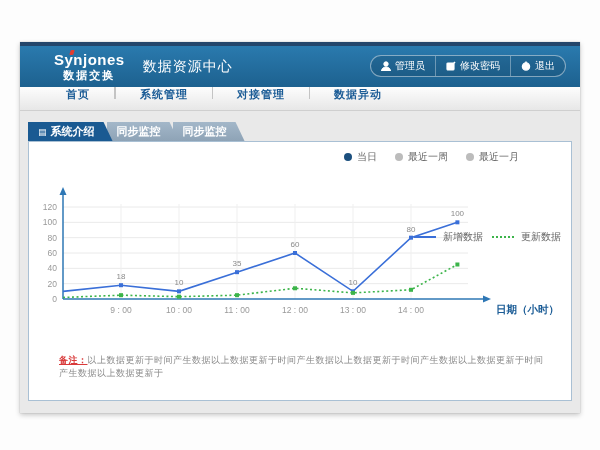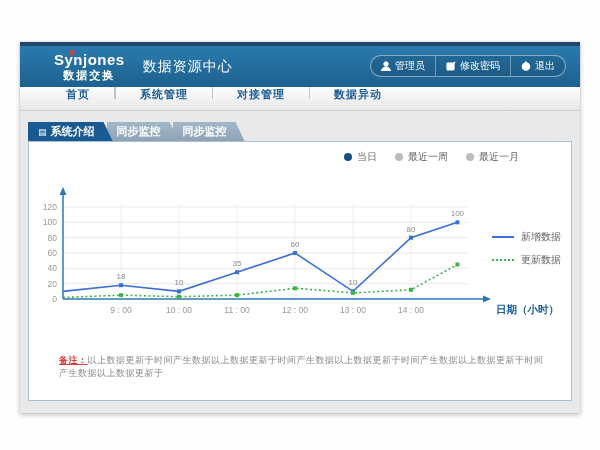--- a/index.html
+++ b/index.html
@@ -48,21 +48,21 @@
   .filters { position:absolute; right:52px; top:8px; display:flex; gap:18px; }
   .filter { display:flex; align-items:center; gap:5px; font-size:10px; color:#666; cursor:pointer;text-align:right; }
   .radio { width:8px; height:8px; border-radius:50%; background:#bcbcbc; }
   .filter.selected .radio { background:#1b4f7e; }
   
   .ylabel { position:absolute; left:12px; top:26px; color:#1b5c96; font-size:11px; font-weight:bold; }
   .chart-wrap { position:absolute; left:4px; top:42px; width:540px; height:150px; }
   svg text.tick { font-size:8.5px; fill:#999; font-family:"Liberation Sans",sans-serif; }
   svg text.dlabel { font-size:8px; fill:#8a8a8a; font-family:"Liberation Sans",sans-serif; }
   svg text.xlabel { font-size:10.5px; fill:#1b5c96; font-weight:bold; font-family:"Liberation Sans",sans-serif; }
-  .series-legend { position:absolute; right:10px; top:88px; display:flex; flex-direction:column; gap:9px; z-index:2; }
+  .series-legend { position:absolute; right:10px; top:88px; display:flex; flex-direction:row; gap:9px; z-index:2; }
   .sl-item { display:flex; align-items:center; gap:7px; font-size:10px; color:#666; cursor:pointer; }
   .sl-line { width:22px; height:0; border-top:2px solid #3a6fd8; }
   .sl-line.dotted { border-top:2px dotted #3cb44a; }
   
   .note { position:absolute; left:30px; right:20px; top:212px; font-size:9px; color:#8a8a8a;
           letter-spacing:.5px; }
   .note-prefix { color:#d93a3a; font-weight:bold;text-decoration:underline; }
 </style>
 </head>
 <body>

